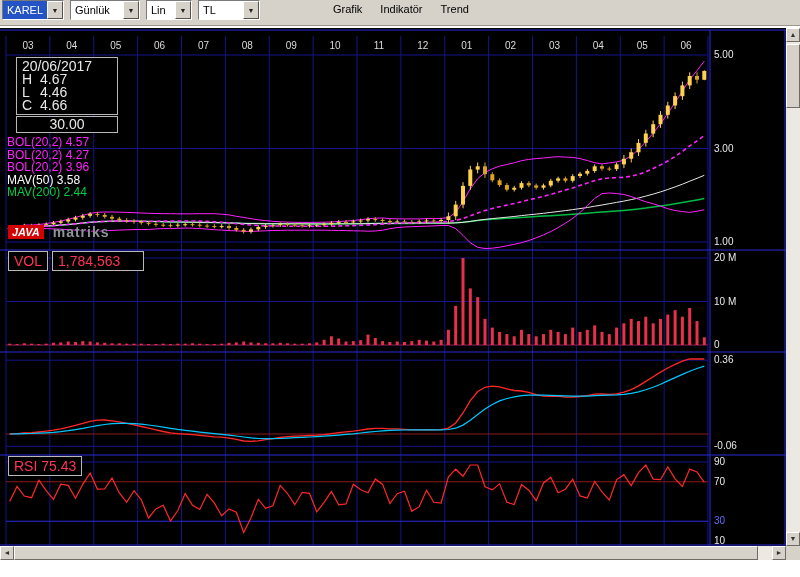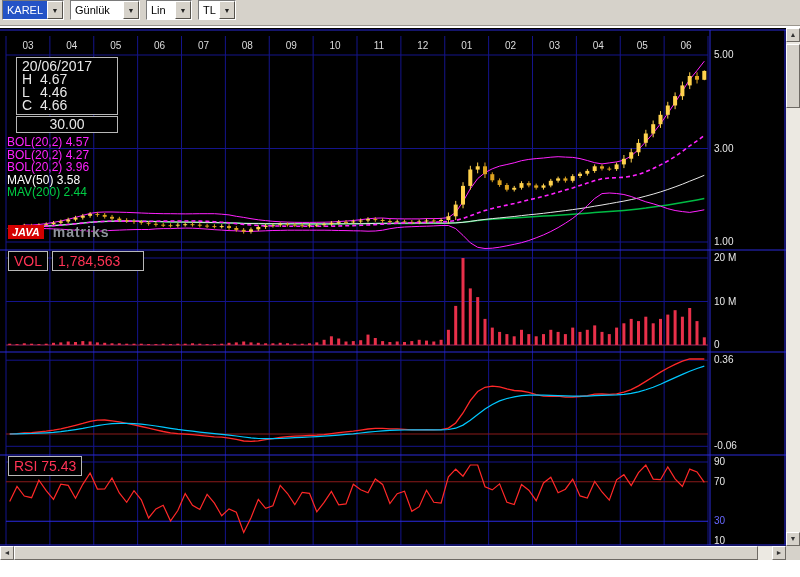--- a/index.html
+++ b/index.html
@@ -7,21 +7,21 @@
   html,body{width:800px;height:577px;overflow:hidden}
   body{background:#ffffff;font-family:"Liberation Sans",sans-serif;position:relative}
   .toolbar{position:absolute;left:0;top:0;width:800px;height:26px;background:#d6d2ca;
            border-bottom:1px solid #9a968e;display:flex;padding:0 2px}
   .combo{display:flex;height:20px;background:#fff;border:1px solid;
          border-color:#7a7a7a #ffffff #ffffff #7a7a7a;margin-right:6px}
   .combo-text{font-size:11px;line-height:18px;padding:0 4px;color:#000;white-space:nowrap;overflow:hidden}
   .combo.symbol .combo-text{background:#2453c6;color:#fff;width:44px}
   .combo.period .combo-text{width:52px}
   .combo.scale  .combo-text{width:28px}
-  .combo.curr   .combo-text{width:20px}
+  .combo.curr   .combo-text{width:44px}
   .combo-arrow{width:16px;background:#d6d2ca;border:1px solid;border-color:#ffffff #55524c #55524c #ffffff;
                display:flex;align-items:center;justify-content:center;font-size:7px;color:#222}
   .menu{display:flex;margin-left:58px}
   .menu-item{font-size:11px;padding:3px 9px;color:#000;cursor:default}
 
   .chart-area{position:absolute;left:0;top:28px;width:786px;height:518px;background:#000}
   #chart-svg{position:absolute;left:0;top:0}
   svg text{font-family:"Liberation Sans",sans-serif}
 
   .overlay-box{position:absolute;background:#000;border:1px solid #b8b8b8;color:#e8e8e8;
@@ -66,20 +66,25 @@
       <span class="combo-text">Günlük</span>
       <span class="combo-arrow">▼</span>
     </div>
     <div class="combo scale">
       <span class="combo-text">Lin</span>
       <span class="combo-arrow">▼</span>
     </div>
     <div class="combo curr">
       <span class="combo-text">TL</span>
       <span class="combo-arrow">▼</span>
+    </div>
+    <div class="menu">
+      <span class="menu-item">Grafik</span>
+      <span class="menu-item">Indikatör</span>
+      <span class="menu-item">Trend</span>
     </div>
   </div>
 
   <div class="chart-area">
     <svg id="chart-svg" width="786" height="518">
         <rect x="0" y="0" width="786" height="518" fill="#000"></rect>
         <line x1="6" y1="8" x2="6" y2="517" stroke="#14148c"></line>
         <line x1="49.875" y1="8" x2="49.875" y2="517" stroke="#14148c"></line>
         <line x1="93.75" y1="8" x2="93.75" y2="517" stroke="#14148c"></line>
         <line x1="137.625" y1="8" x2="137.625" y2="517" stroke="#14148c"></line>

